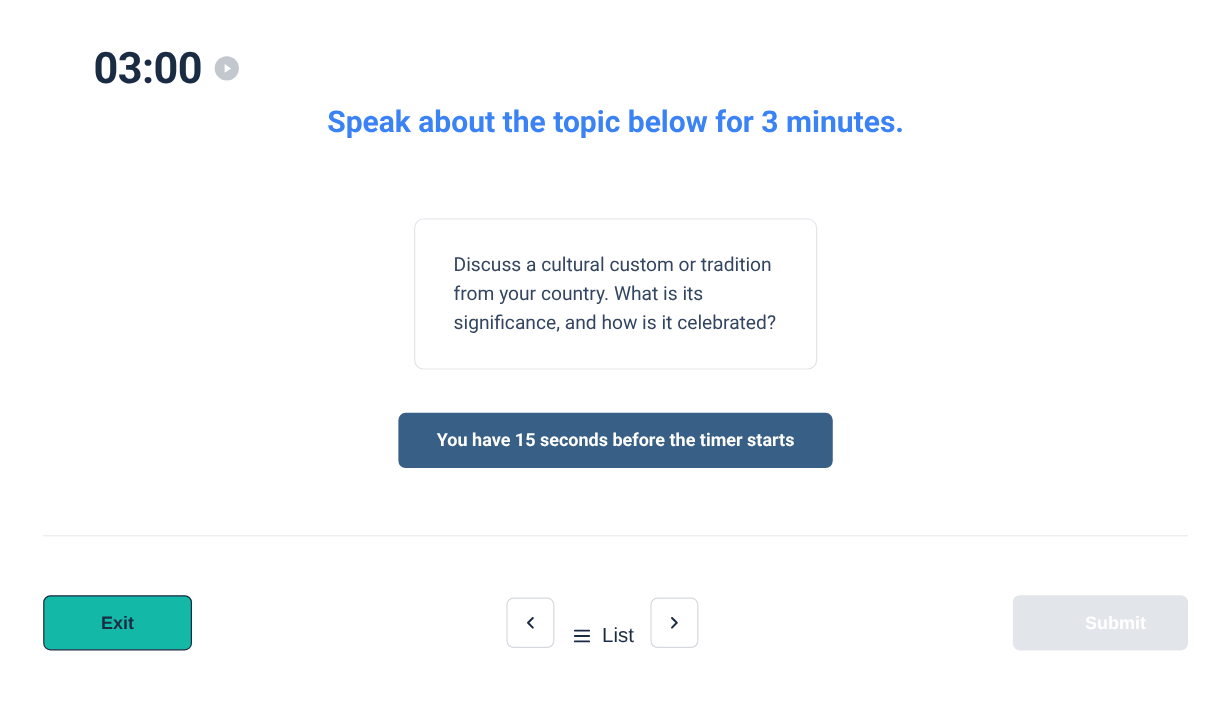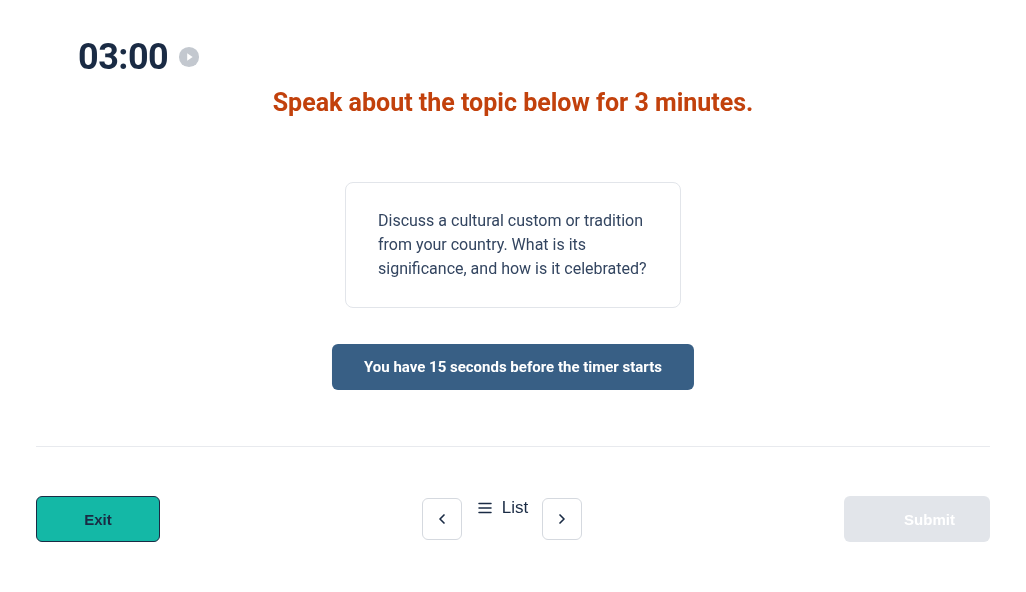--- a/index.html
+++ b/index.html
@@ -36,21 +36,21 @@
       color: #c3c8cf;
     }
     .instruction {
       position: absolute;
       top: 88px;
       left: 0;
       right: 0;
       text-align: center;
       font-size: 25px;
       font-weight: 700;
-      color: #c2410c;
+      color: #3b82f6;
     }
     .topic-card {
       position: absolute;
       top: 182px;
       left: 50%;
       transform: translateX(-50%);
       width: 336px;
       border: 1px solid #e2e5ea;
       border-radius: 8px;
       padding: 26px 32px;
@@ -99,21 +99,21 @@
       color: #1a2b44;
       font-size: 15px;
       font-weight: 700;
       cursor: pointer;
       display: flex;
       align-items: center;
       justify-content: center;
     }
     .nav-group {
       display: flex;
-      align-items: flex-start;
+      align-items: flex-end;
       gap: 10px;
     }
     .nav-btn {
       width: 40px;
       height: 42px;
       border: 1px solid #d5d9df;
       border-radius: 6px;
       background: #ffffff;
       cursor: pointer;
       display: flex;

